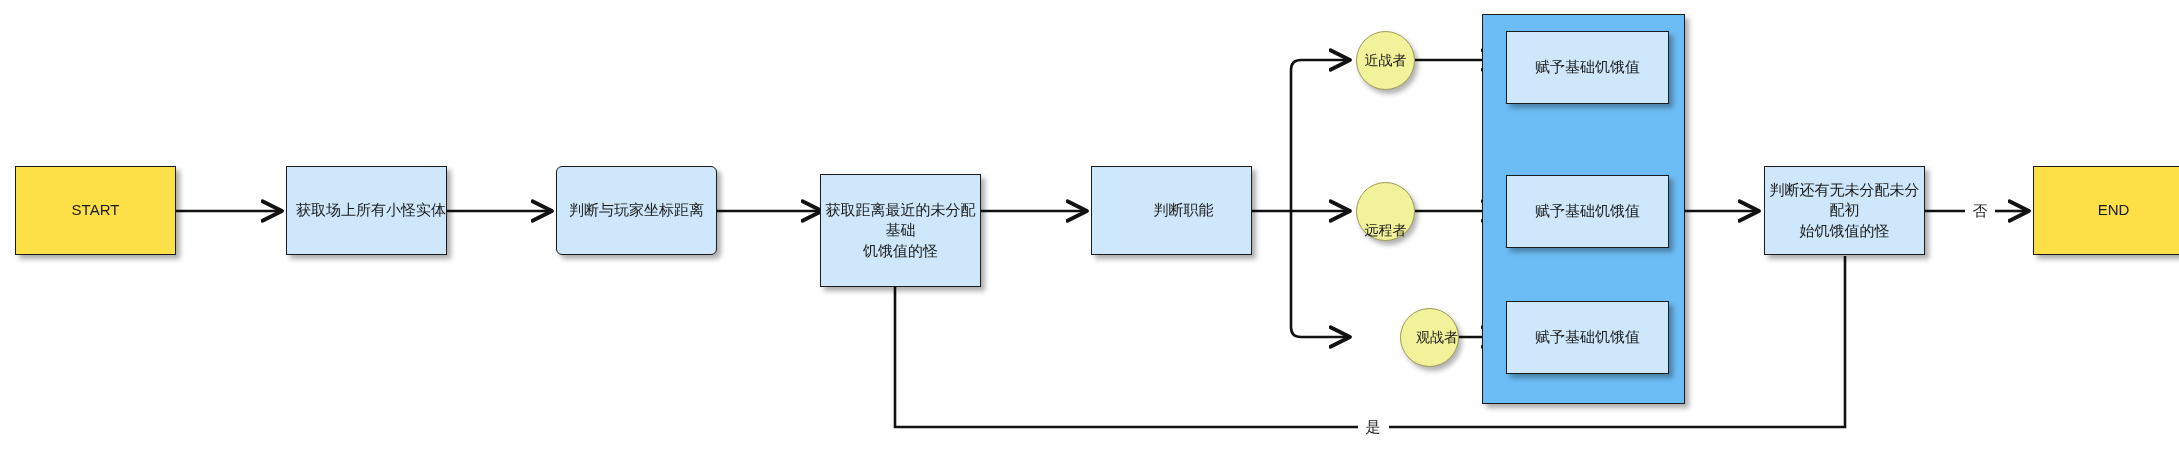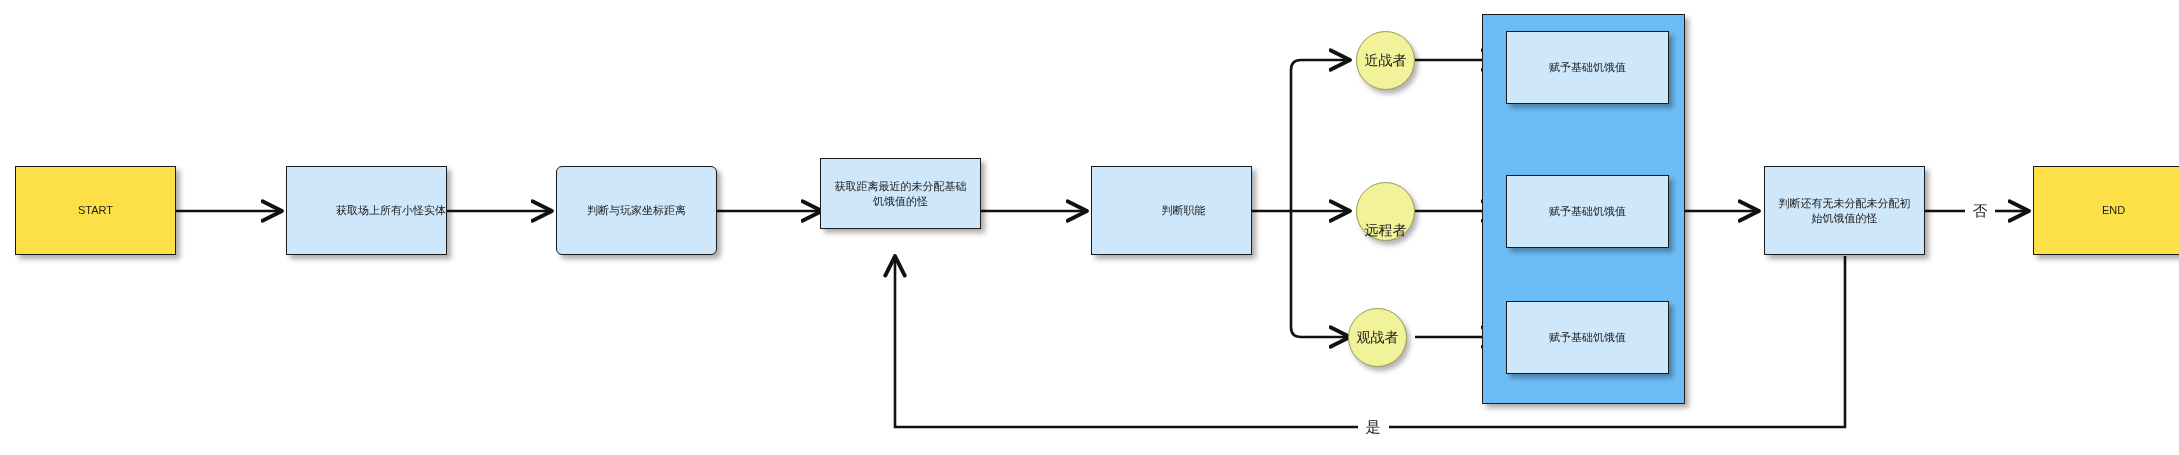--- a/index.html
+++ b/index.html
@@ -24,21 +24,21 @@
     pointer-events: none;
   }
   .node {
     position: absolute;
     box-sizing: border-box;
     display: flex;
     align-items: center;
     justify-content: center;
     text-align: center;
     color: #1a1a1a;
-    font-size: 11px;
+    font-size: 15px;
     line-height: 1.35;
     border: 1.6px solid #1b1b1b;
     box-shadow: 4px 4px 5px rgba(0,0,0,0.32);
   }
   .node.terminal {
     background: #fde047;
   }
   .node.process {
     background: #cfe7fb;
   }
@@ -122,36 +122,36 @@
   </div>
 
   <div class="node process" style="left:286px; top:166px; width:161px; height:89px;justify-content:flex-end;">
     <span class="nlabel">获取场上所有小怪实体</span>
   </div>
 
   <div class="node process" style="left:556px; top:166px; width:161px; height:89px;border-radius:6px;">
     <span class="nlabel">判断与玩家坐标距离</span>
   </div>
 
-  <div class="node process" style="left:820px; top:158px; width:161px; height:71px;">
+  <div class="node process" style="left:820px; top:174px; width:161px; height:113px;">
     <span class="nlabel">获取距离最近的未分配基础
 饥饿值的怪</span>
   </div>
 
   <div class="node process" style="left:1091px; top:166px; width:161px; height:89px;padding-left:24px;">
     <span class="nlabel">判断职能</span>
   </div>
 
   <div class="node circle" style="left:1356px; top:31px; width:59px; height:59px;">
     <span class="nlabel">近战者</span>
   </div>
   <div class="node circle" style="left:1356px; top:182px; width:59px; height:59px;align-items:flex-end;">
     <span class="nlabel">远程者</span>
   </div>
-  <div class="node circle" style="left:1348px; top:308px; width:59px; height:59px;">
+  <div class="node circle" style="left:1400px; top:308px; width:59px; height:59px;justify-content:flex-end;">
     <span class="nlabel">观战者</span>
   </div>
 
   <div class="group-box" style="left:1482px; top:14px; width:203px; height:390px;"></div>
 
   <div class="node inner" style="left:1506px; top:31px; width:163px; height:73px;">
     <span class="nlabel">赋予基础饥饿值</span>
   </div>
   <div class="node inner" style="left:1506px; top:175px; width:163px; height:73px;">
     <span class="nlabel">赋予基础饥饿值</span>

